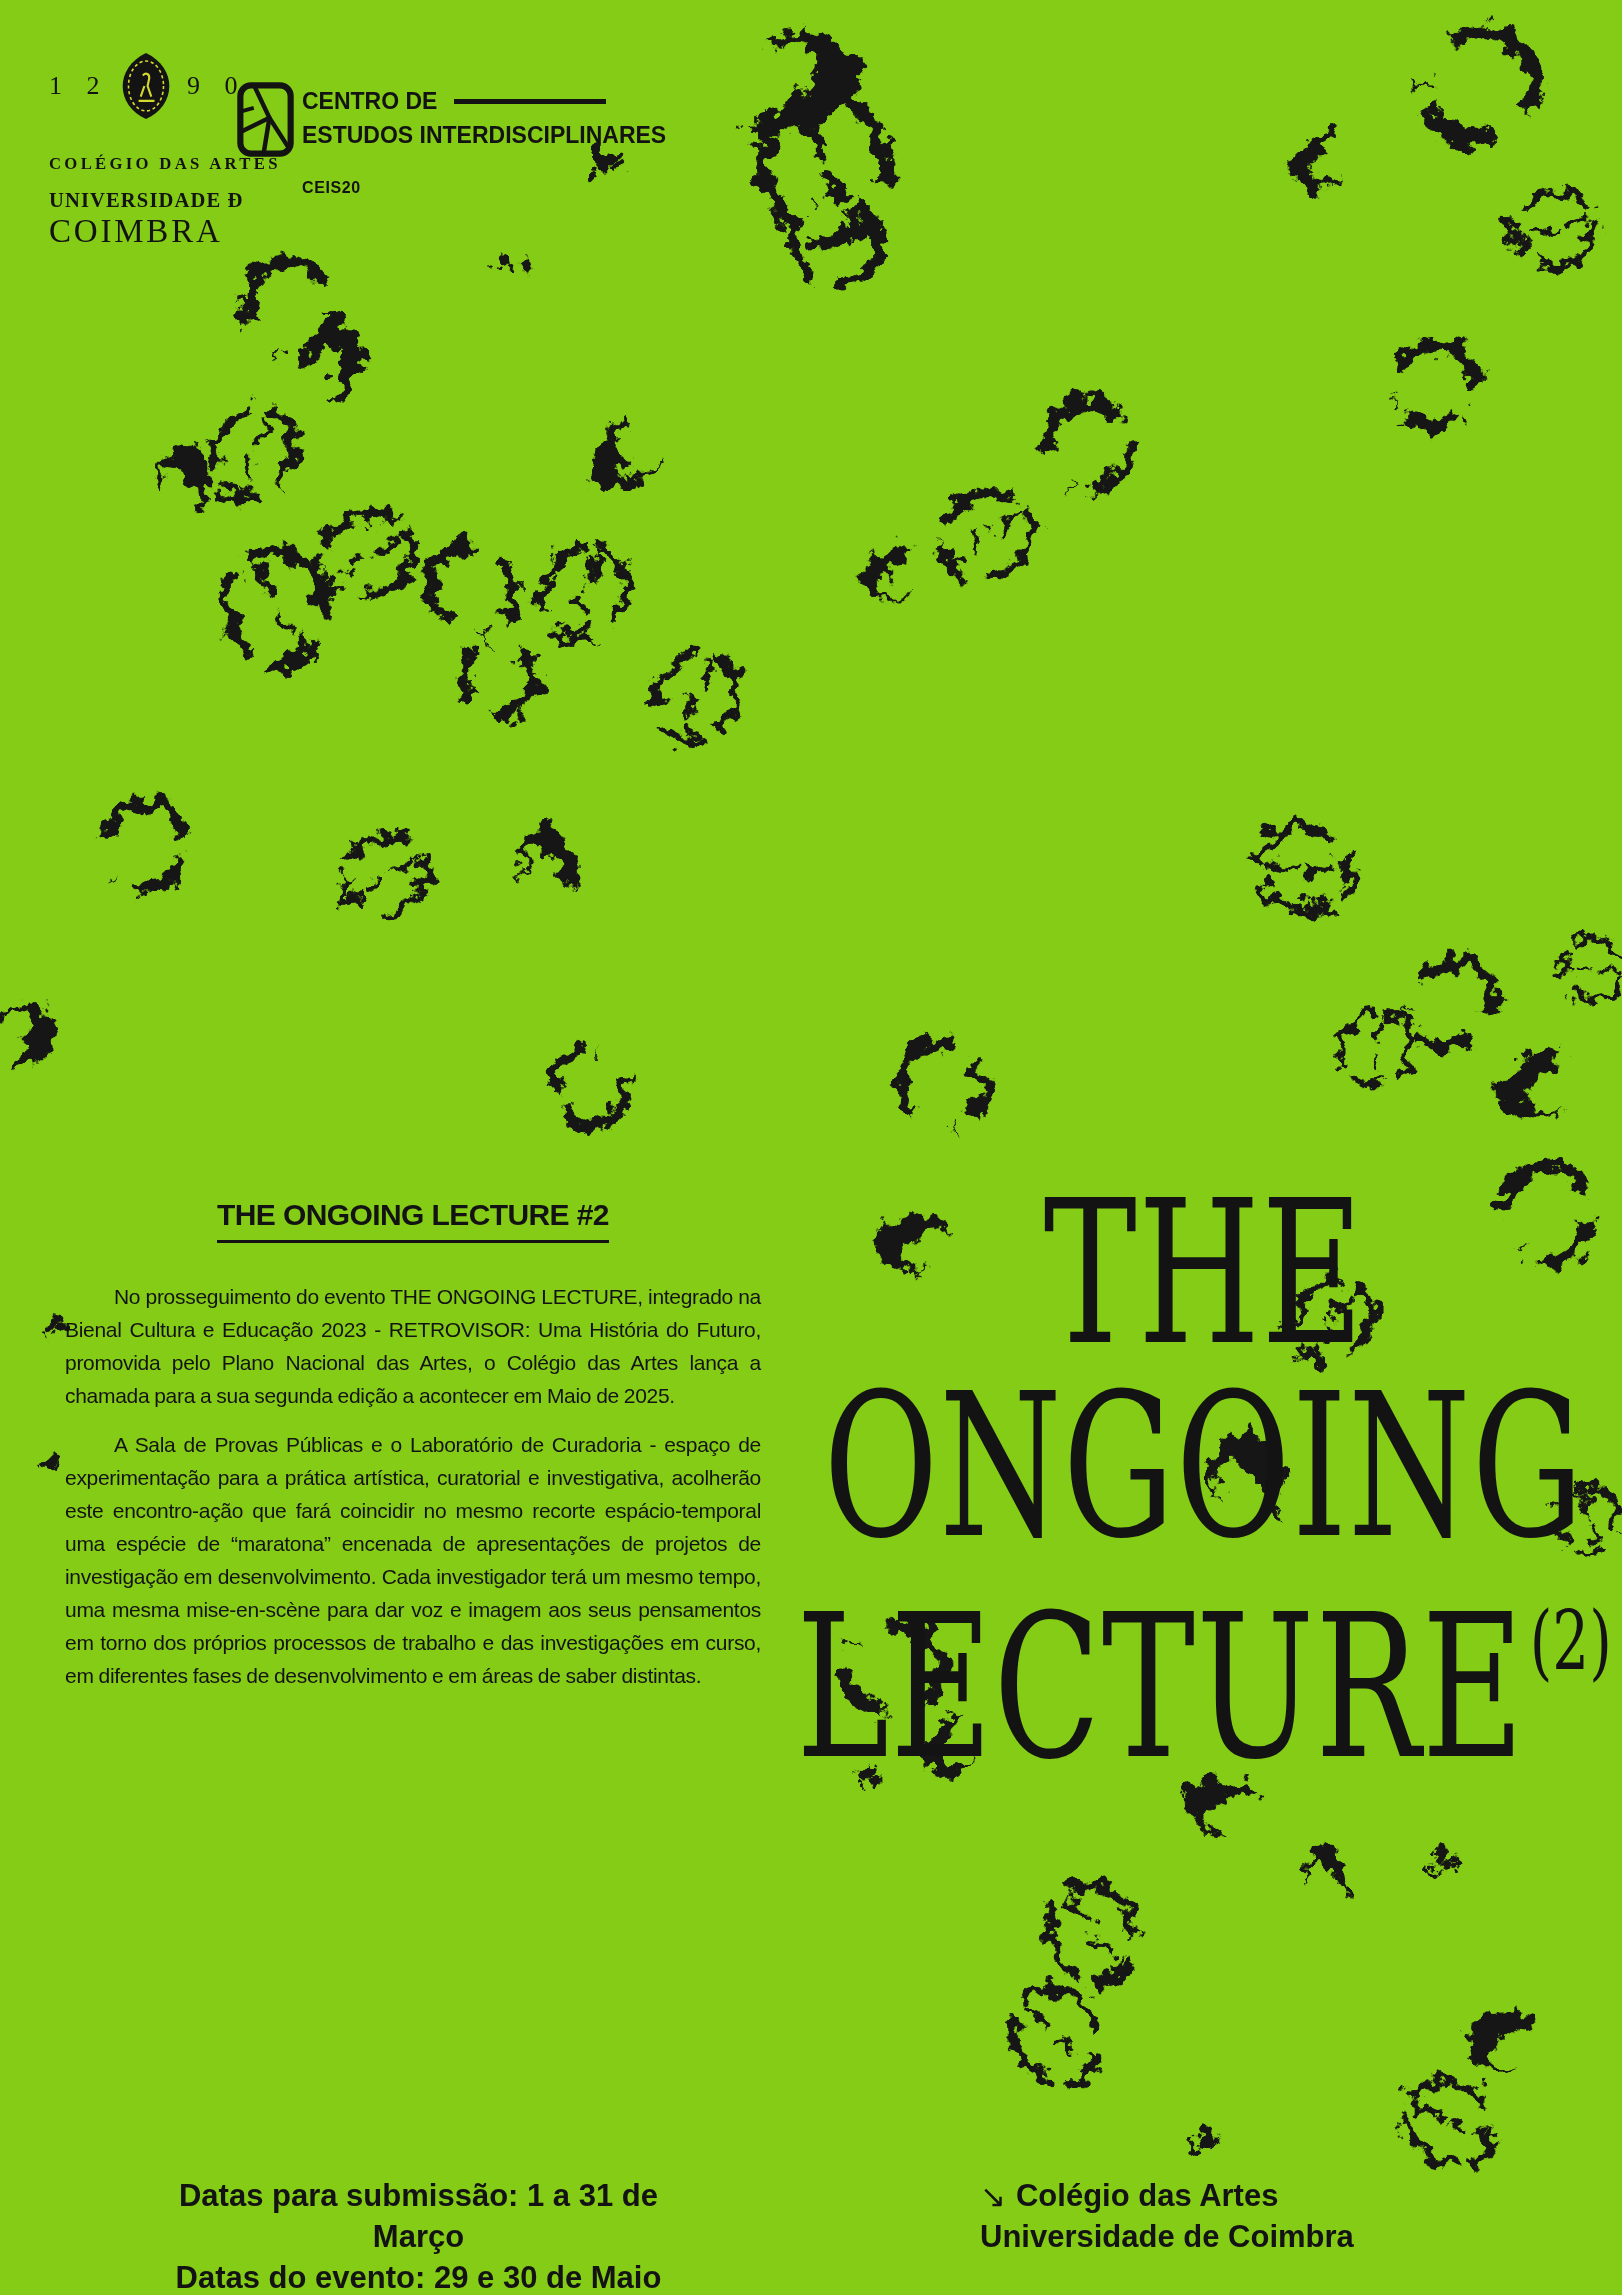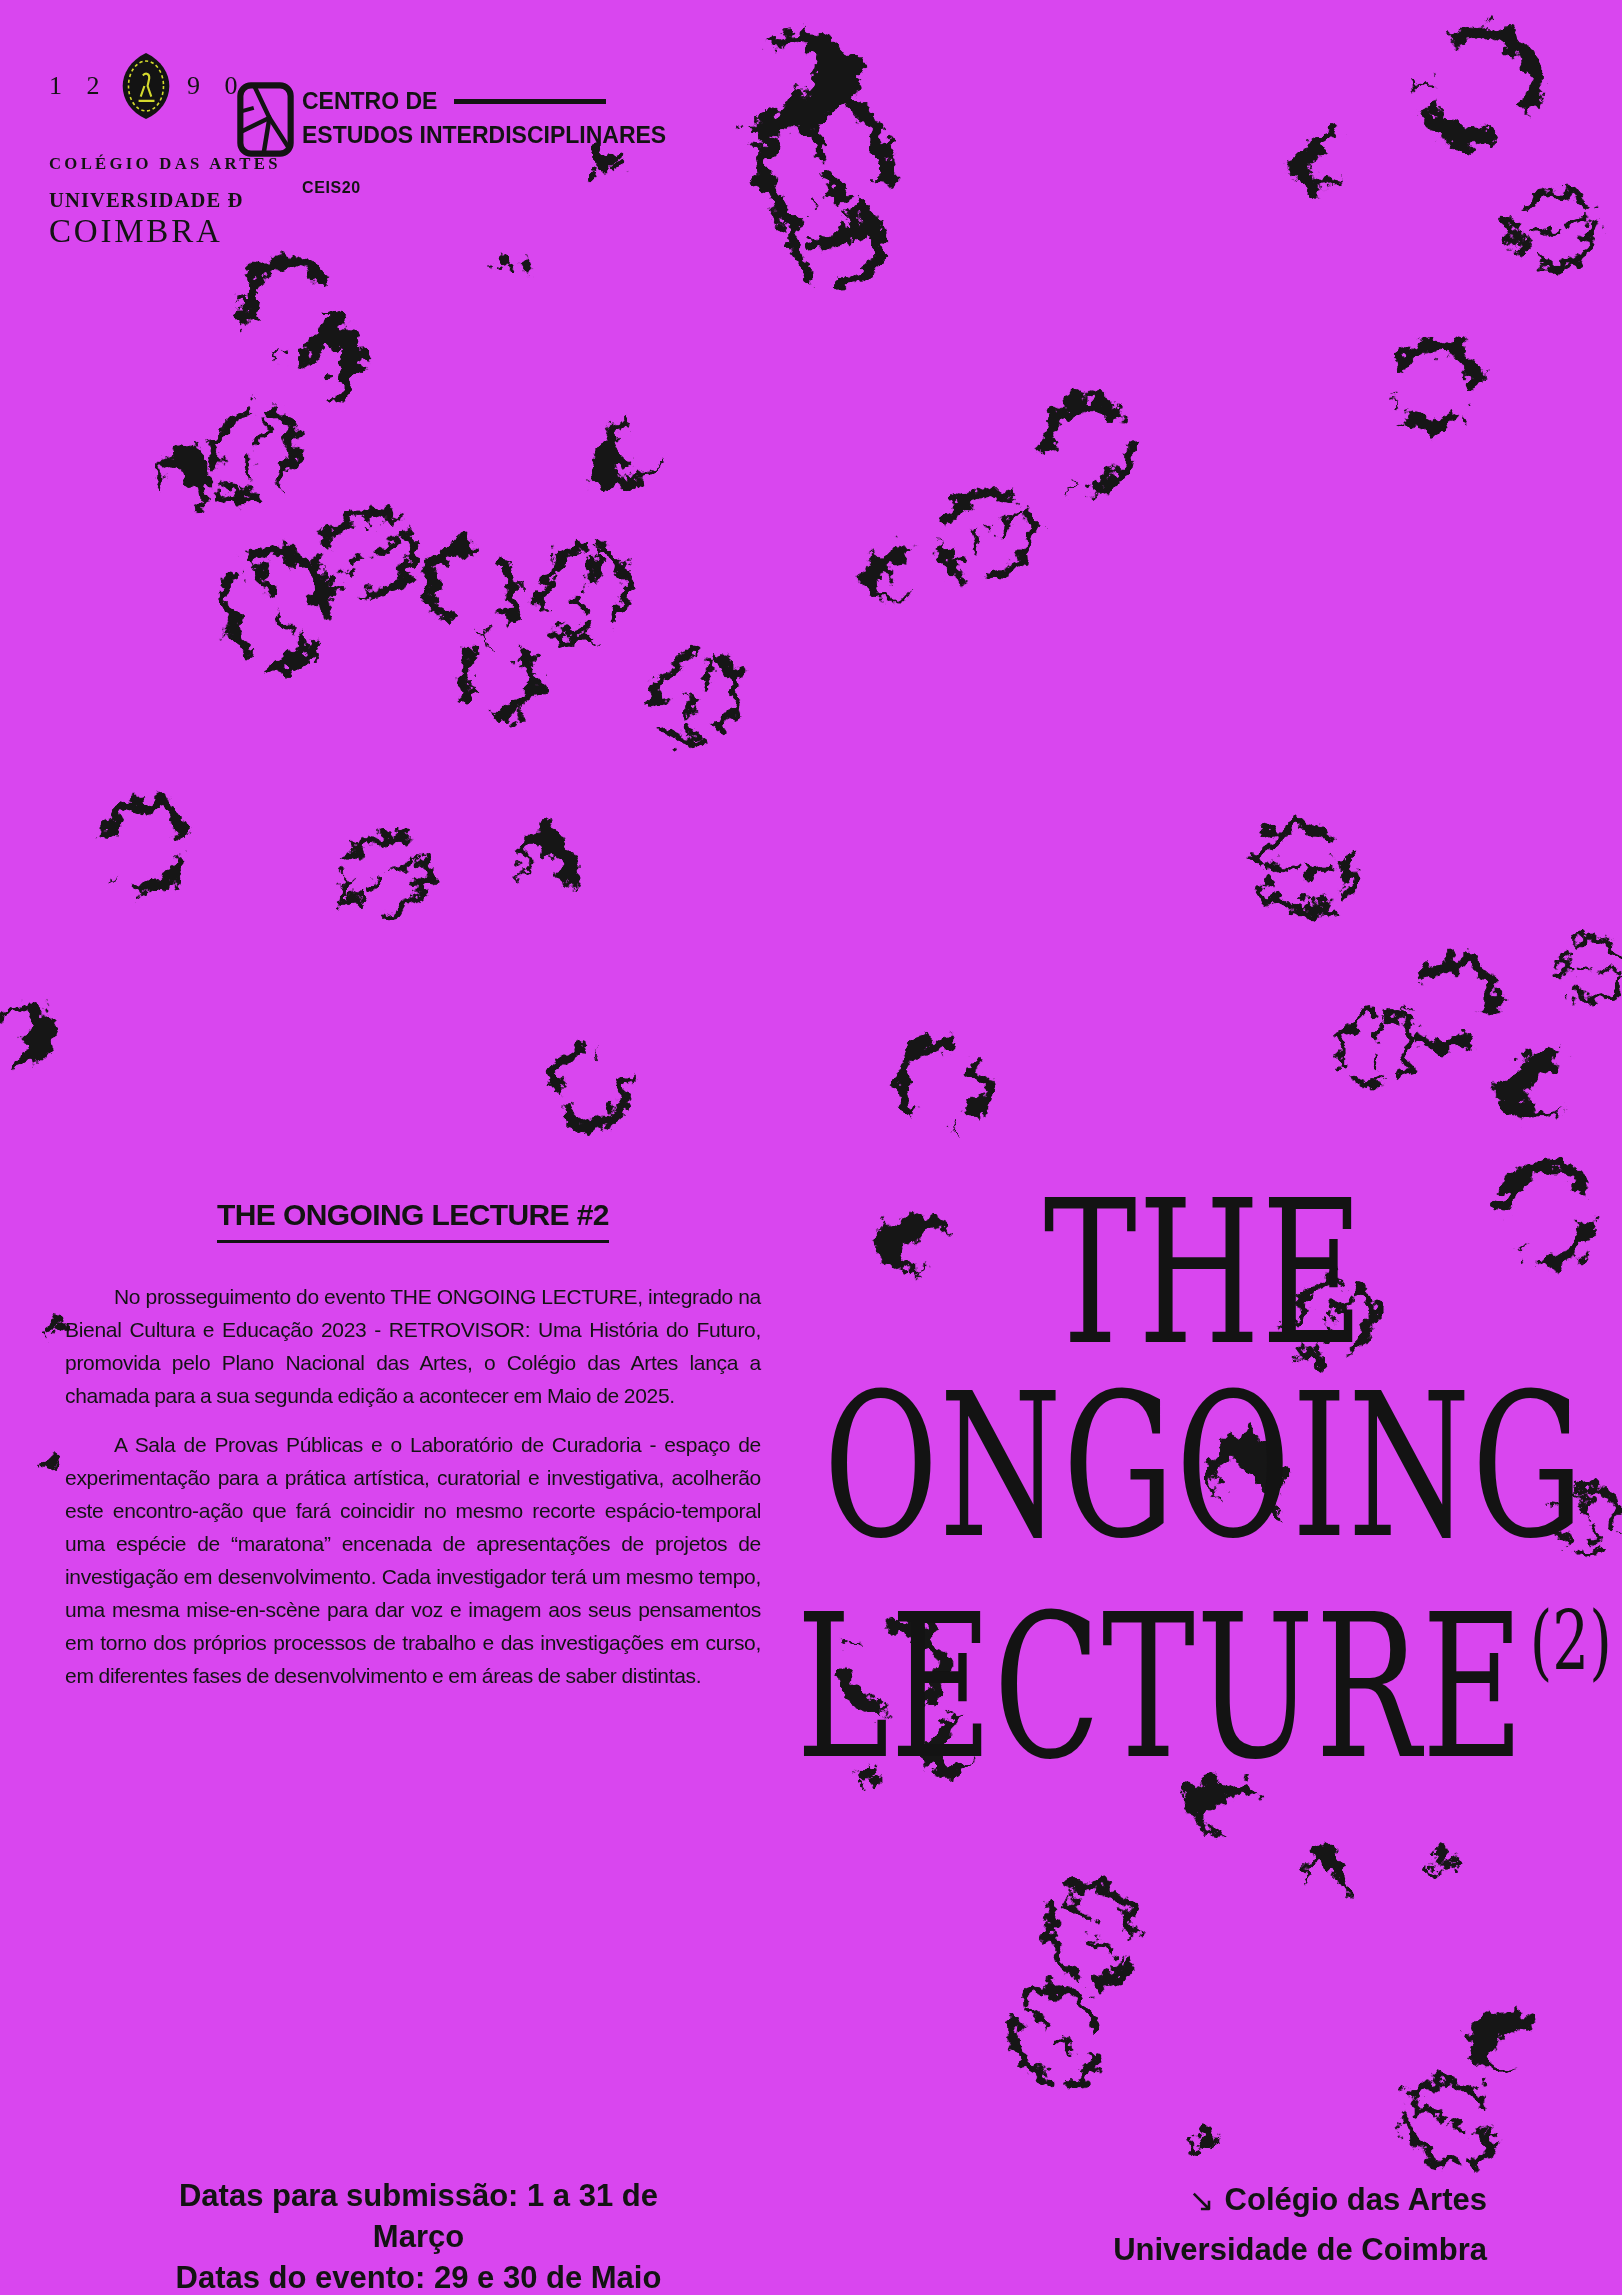--- a/index.html
+++ b/index.html
@@ -1,18 +1,18 @@
 <!DOCTYPE html>
 <html style="font-size:9px"><head>
 <meta charset="utf-8">
 <style>
   html,body{margin:0;padding:0;background:#9aa01e;}
   #page{
     position:relative;width:1623px;height:2295px;overflow:hidden;
-    background:#d946ef;color:#131313;
+    background:#84cc16;color:#131313;
     font-family:"Liberation Sans",sans-serif;
   }
   
   #ink-layer{position:absolute;left:0;top:0;width:1623px;height:2295px;z-index:1;}
   
   .uc-logo{position:absolute;left:49px;top:51px;width:234px;z-index:3;}
   .uc-row{display:flex;align-items:center;gap:14.5px;font-family:"Liberation Serif",serif;
           font-size:26px;letter-spacing:9px;font-weight:500;}
   .uc-seal{width:54px;height:70px;flex:0 0 auto;margin-left:-4.5px;}
   .uc-l1{margin-top:33px;font-family:"Liberation Serif",serif;font-weight:700;
@@ -40,22 +40,22 @@
     position:absolute;left:785px;top:1177px;width:838px;z-index:3;
     text-align:center;font-family:"DejaVu Serif","Liberation Serif",serif;
     font-size:140px;line-height:136px;font-weight:400;
     transform:scaleY(1.42);transform-origin:top center;letter-spacing:1.1px;
   }
   .display-title sup{font-size:58px;position:relative;top:-13.4px;vertical-align:super;
                      letter-spacing:0;margin-left:4.5px;}
   
   .dates{position:absolute;left:162px;top:2175px;width:513px;text-align:center;
          font-weight:700;font-size:31px;line-height:41px;z-index:3;}
-  .credits{position:absolute;left:980px;top:2175px;width:507px;text-align:right;
-           font-weight:700;font-size:31px;line-height:50px;z-index:3;}
+  .credits{position:absolute;left:980px;top:2175px;width:507px;text-align:left;
+           font-weight:700;font-size:31px;line-height:41px;z-index:3;}
   .credits .arrow{display:inline-block;margin-right:10px;font-weight:400;transform:translateY(1.1px);}
 </style>
 </head>
 <body>
 
 <div id="page">
 
   <svg id="ink-layer" viewBox="0 0 2912 4119" xmlns="http://www.w3.org/2000/svg" aria-hidden="true">
     <defs>
       <filter id="grunge" x="-20%" y="-20%" width="140%" height="140%">

